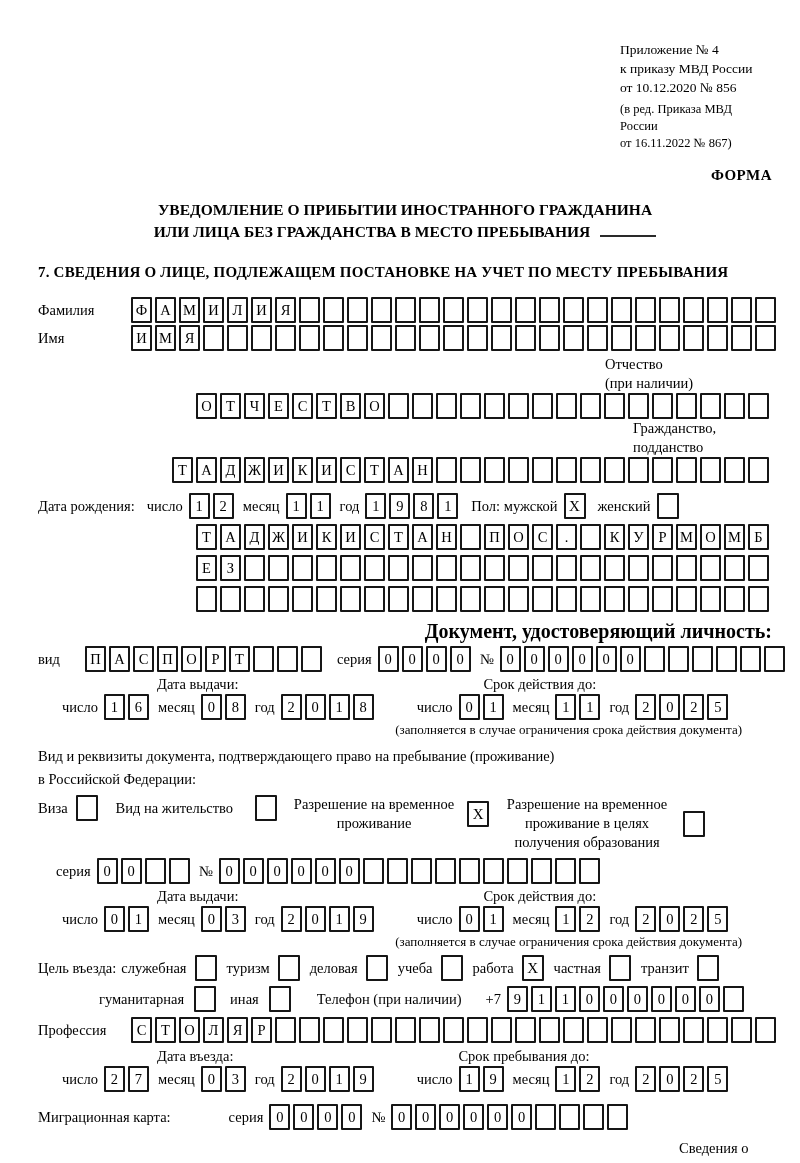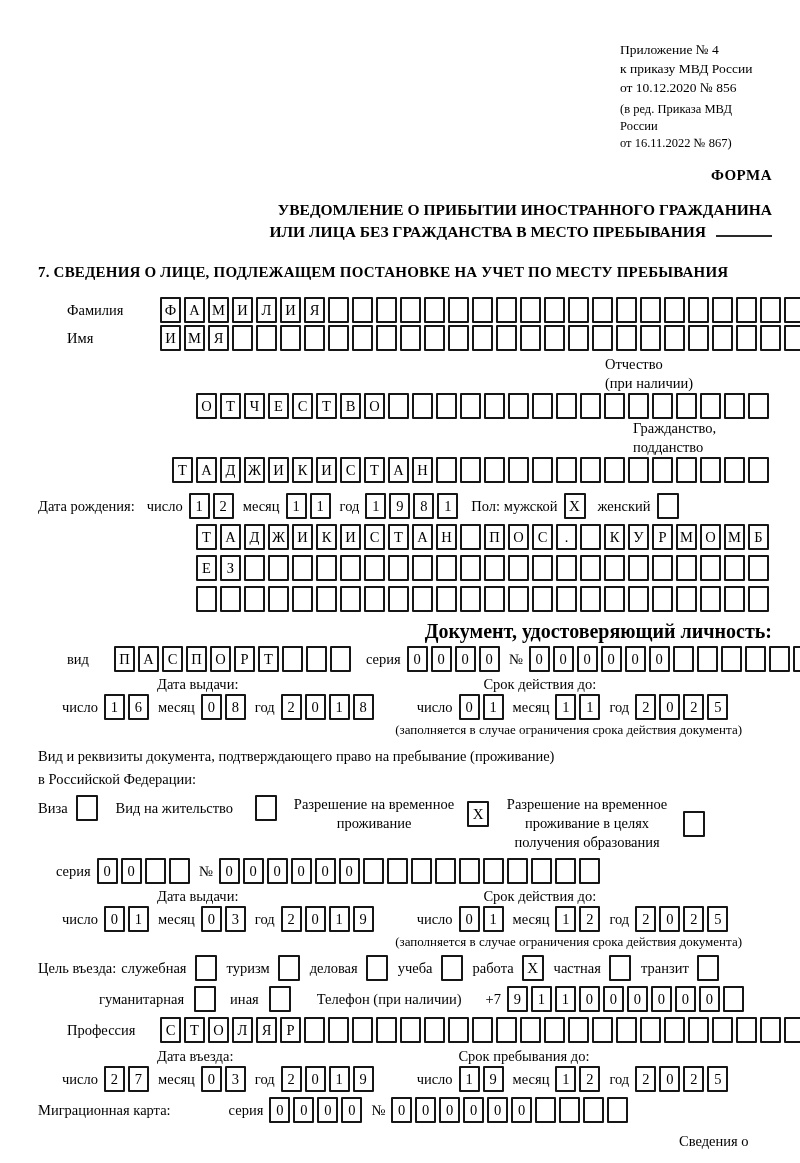--- a/index.html
+++ b/index.html
@@ -11,26 +11,26 @@
     background:#fff;
     color:#000;
     font-family:"Liberation Serif","DejaVu Serif",serif;
     font-size:14.5px;
     overflow:hidden;
   }
   .ref{margin-left:582px;font-size:13.5px;line-height:19px;}
   .ref .small{font-size:12.5px;line-height:17px;}
   .ref .small.first{margin-top:4px;}
   .forma{margin-top:15px;text-align:right;font-weight:bold;font-size:15px;letter-spacing:.5px;}
-  .title{margin-top:15px;text-align:right;font-weight:bold;font-size:15.5px;line-height:22px;}
+  .title{margin-top:15px;text-align:center;font-weight:bold;font-size:15.5px;line-height:22px;}
   .blank{display:inline-block;width:56px;height:13px;border-bottom:2px solid #2a2a2a;margin-left:10px;}
   .sec-heading{margin-top:21px;font-weight:bold;font-size:15px;letter-spacing:.2px;}
   .row{display:flex;align-items:center;}
   .row.top{align-items:flex-end;flex-direction:column;}
-  .lbl{flex:0 0 auto;margin-left:29px;}
+  .lbl{flex:0 0 auto;}
   .lbl.w93{width:93px;}
   .lbl.w139{width:139px;}
   .lbl.w167{width:167px;}
   .lbl2{line-height:19px;}
   .lblcol{line-height:23.5px;}
   .cells{display:flex;flex:0 0 auto;}
   .cell{
     flex:0 0 21px;width:21px;height:26px;box-sizing:border-box;
     border:2px solid #161616;border-radius:1px;margin-right:3px;
     text-align:center;line-height:22px;font-size:14.5px;background:#fff;
@@ -597,21 +597,21 @@
       </span>
     <span class="ul">год</span>
     <span class="cells">
         <span class="cell">2</span>
         <span class="cell">0</span>
         <span class="cell">2</span>
         <span class="cell">5</span>
       </span>
   </div>
 
-  <div class="row" style="margin-top:5px">
+  <div class="row" style="margin-top:12px">
     <span>Миграционная карта:</span>
     <span class="ul" style="margin-left:58px">серия</span>
     <span class="cells">
         <span class="cell">0</span>
         <span class="cell">0</span>
         <span class="cell">0</span>
         <span class="cell">0</span>
       </span>
     <span class="ul">№</span>
     <span class="cells">

